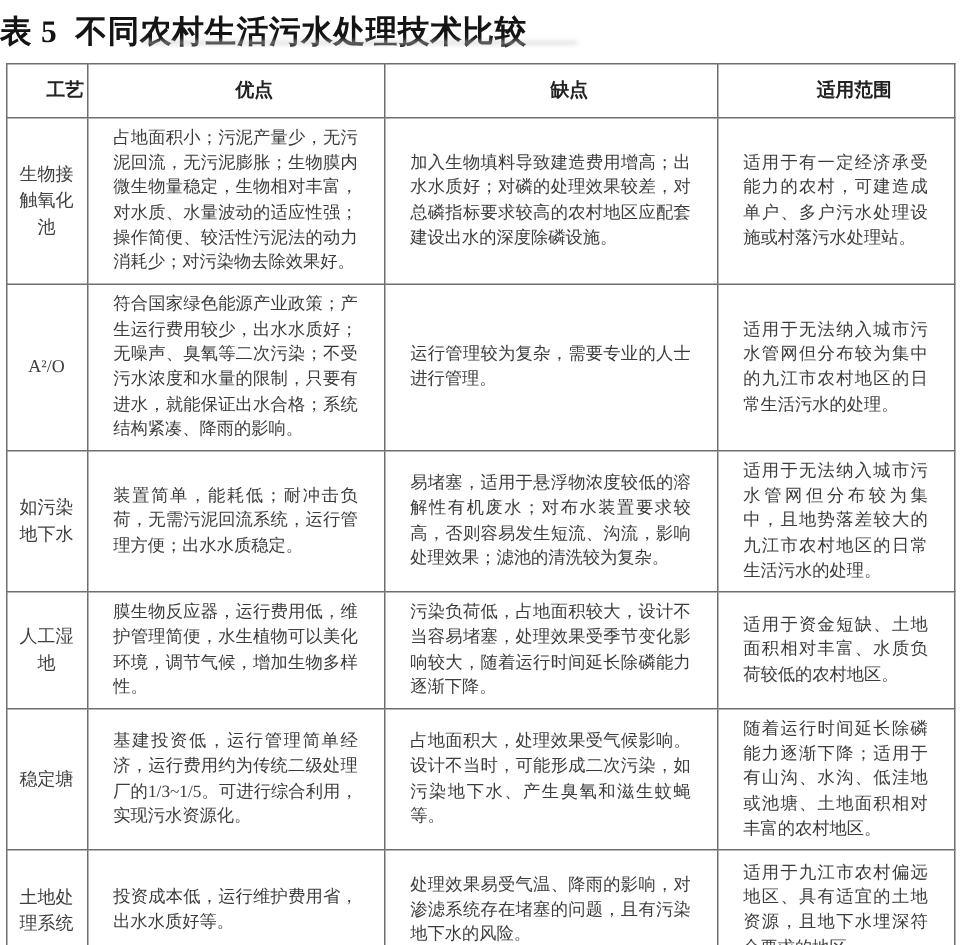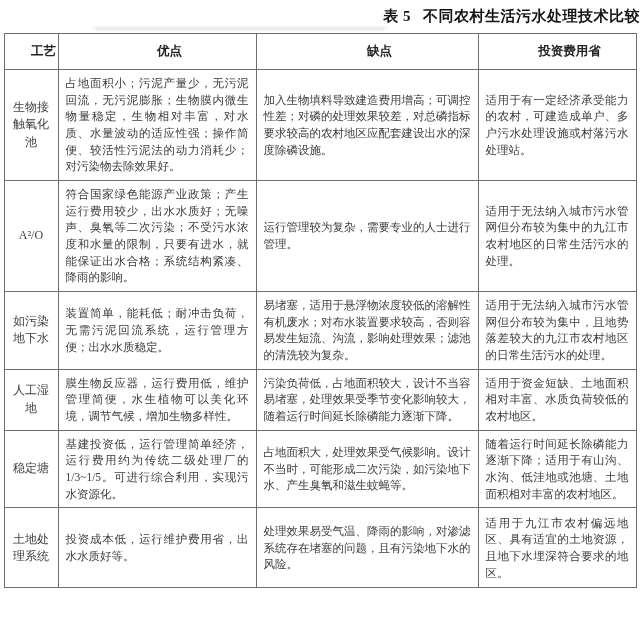--- a/index.html
+++ b/index.html
@@ -11,23 +11,23 @@
     overflow: hidden;
     font-family: "Liberation Serif", "DejaVu Serif", serif;
     color: #3a3a3a;
   }
   .page {
     position: relative;
     width: 640px;
     height: 630px;
   }
   .doc-title {
-    text-align: right;
+    text-align: left;
     font-weight: bold;
-    font-size: 15px;
+    font-size: 21px;
     color: #141414;
     padding-top: 7px;
     letter-spacing: 0.5px;
   }
   .doc-title .title-prefix { margin-right: 12px; }
   .scan-smudge {
     position: absolute;
     left: 95px;
     top: 27px;
     width: 290px;
@@ -52,21 +52,21 @@
     font-size: 12.5px;
     font-weight: bold;
     color: #222222;
     text-align: center;
     height: 36px;
     background: #ffffff;
   }
   .compare-table td {
     font-size: 11.5px;
     line-height: 1.45;
-    padding: 5px 7px;
+    padding: 5px 17px;
     vertical-align: middle;
     text-align: justify;
     text-justify: inter-ideograph;
     color: #3c3c3c;
   }
   .compare-table td.process {
     text-align: center;
     padding: 5px 4px;
     font-size: 12px;
     color: #404040;
@@ -96,28 +96,28 @@
       <col style="width:54px">
       <col style="width:198px">
       <col style="width:222px">
       <col style="width:158px">
     </colgroup>
     <thead>
       <tr>
         <th>工艺</th>
         <th>优点</th>
         <th>缺点</th>
-        <th>投资费用省</th>
+        <th>适用范围</th>
       </tr>
     </thead>
     <tbody>
         <tr>
           <td class="process">生物接触氧化池</td>
           <td class="advantages">占地面积小；污泥产量少，无污泥回流，无污泥膨胀；生物膜内微生物量稳定，生物相对丰富，对水质、水量波动的适应性强；操作简便、较活性污泥法的动力消耗少；对污染物去除效果好。</td>
-          <td class="disadvantages">加入生物填料导致建造费用增高；可调控性差；对磷的处理效果较差，对总磷指标要求较高的农村地区应配套建设出水的深度除磷设施。</td>
+          <td class="disadvantages">加入生物填料导致建造费用增高；出水水质好；对磷的处理效果较差，对总磷指标要求较高的农村地区应配套建设出水的深度除磷设施。</td>
           <td class="scope">适用于有一定经济承受能力的农村，可建造成单户、多户污水处理设施或村落污水处理站。</td>
         </tr>
         <tr>
           <td class="process">A²/O</td>
           <td class="advantages">符合国家绿色能源产业政策；产生运行费用较少，出水水质好；无噪声、臭氧等二次污染；不受污水浓度和水量的限制，只要有进水，就能保证出水合格；系统结构紧凑、降雨的影响。</td>
           <td class="disadvantages">运行管理较为复杂，需要专业的人士进行管理。</td>
           <td class="scope">适用于无法纳入城市污水管网但分布较为集中的九江市农村地区的日常生活污水的处理。</td>
         </tr>
         <tr>
           <td class="process">如污染地下水</td>

